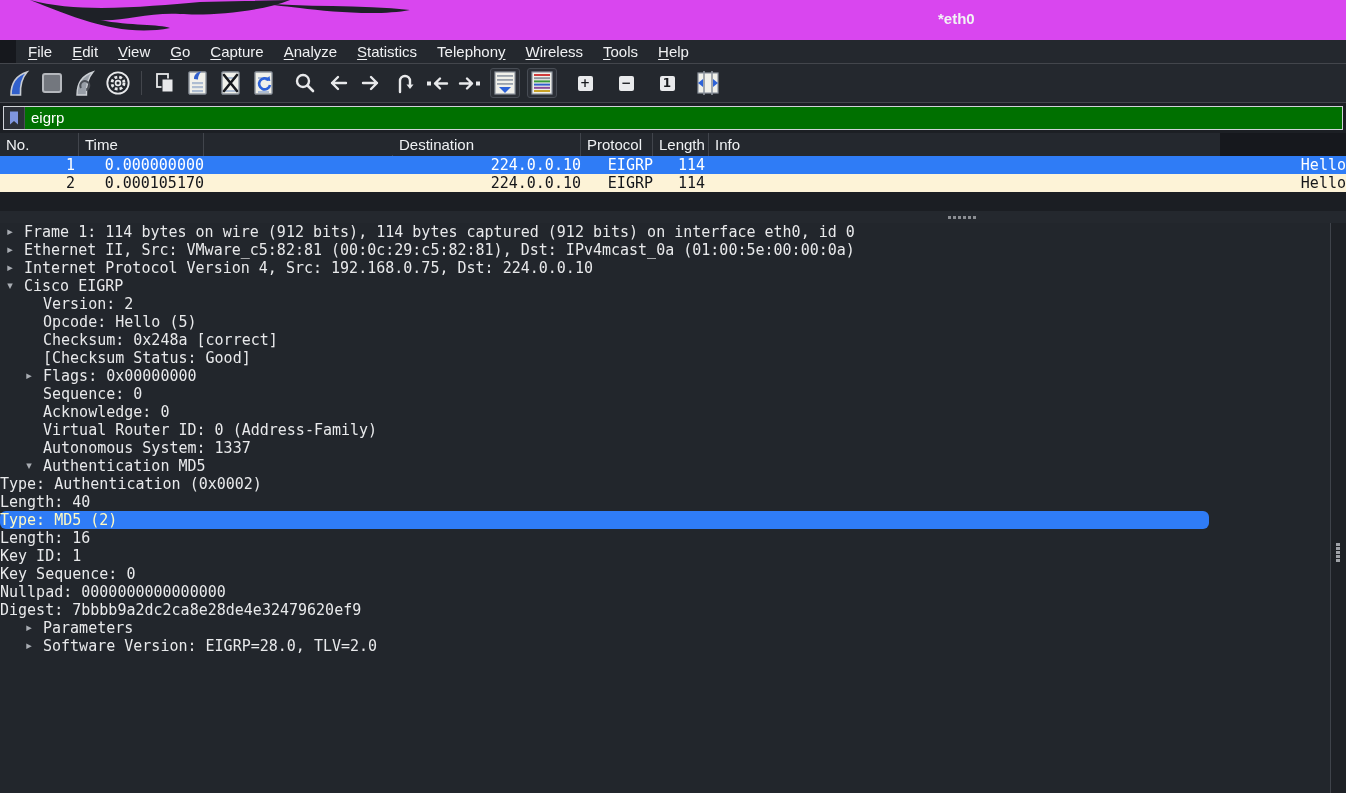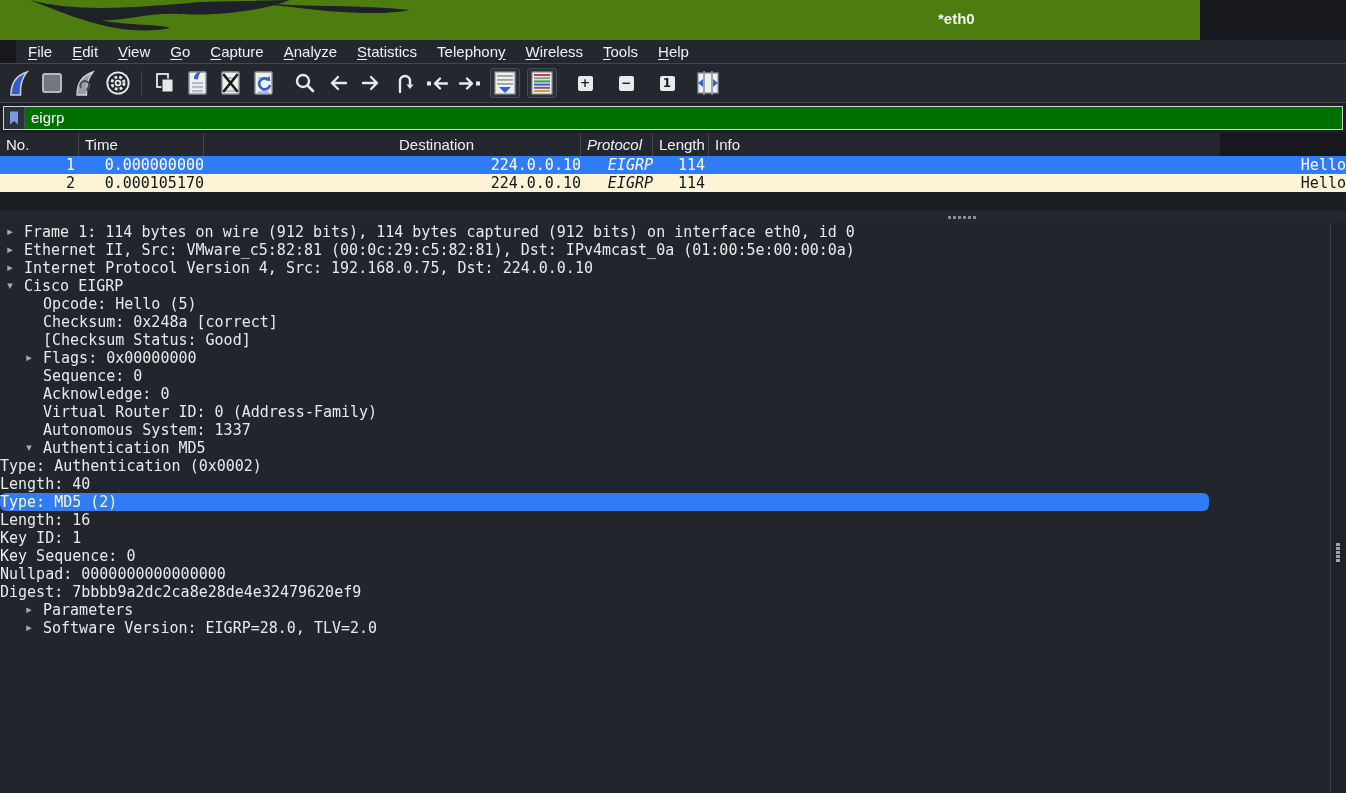--- a/index.html
+++ b/index.html
@@ -1,21 +1,21 @@
 <!DOCTYPE html>
 <html><head>
 <meta charset="utf-8">
 <style>
   * { margin:0; padding:0; box-sizing:border-box; }
   html,body { width:1346px; height:793px; overflow:hidden; background:#16181d;
               font-family:"Liberation Sans", sans-serif; }
   .abs { position:absolute; }
 
   
-  #titlebar { left:0; top:0; width:1200px; height:40px; background:#4d7c0f; }
+  #titlebar { left:0; top:0; width:1346px; height:40px; background:#d946ef; }
   #dragon { position:absolute; left:0; top:0; opacity:1; }
   #win-title { position:absolute; left:938px; top:10px; color:#f2f3f5;
                font-size:15px; font-weight:bold; }
 
   
   #menubar { left:16px; top:40px; width:1346px; height:23px; background:#24282e;
              display:flex; align-items:center; padding-left:2px; }
   .menu-item { color:#f0f1f3; font-size:15px; padding:0 10px; height:23px;
                line-height:23px; cursor:default; }
   .menu-item .mn { text-decoration:underline; text-underline-offset:2px; }
@@ -40,21 +40,21 @@
                   border:1px solid #d0d3d8; display:flex; background:#007000; }
   #bookmark-btn { width:21px; height:22px; background:#2c3037; border-right:1px solid #4a4e55;
                   display:flex; align-items:center; justify-content:center; }
   #filter-input { flex:1; color:#ffffff; font-size:15px; line-height:22px; padding-left:6px; }
 
   
   #pl-header { left:0; top:133px; width:1220px; height:23px; background:#24282e;
                display:flex; color:#eff1f3; font-size:15px; }
   .hcell { height:23px; line-height:23px; padding-left:6px; border-right:1px solid #41454c; }
   .c-no{width:79px;} .c-time{width:125px;} .c-src{width:189px;margin-top:22px;} .c-dst{width:188px;}
-  .c-proto{width:72px;font-style:italic;} .c-len{width:56px;} .c-info{flex:1; border-right:none;}
+  .c-proto{width:72px;} .c-len{width:56px;} .c-info{flex:1; border-right:none;}
   .prow { position:absolute; left:0; width:1346px; height:18px; display:flex;
           font:15px/18px "DejaVu Sans Mono", monospace; white-space:pre; }
   .prow .cell { height:18px; padding-left:6px; overflow:hidden;text-align:right; }
   .prow .num { text-align:right; padding-right:4px; padding-left:0; }
   #row-1 { top:156px; background:#2f7cf6; color:#ffffff; }
   #row-2 { top:174px; background:#fdf3d7; color:#14161a; }
   #pl-empty { left:0; top:192px; width:1346px; height:19px; background:#1b1e23; }
 
   
   #splitter { left:0; top:211px; width:1346px; height:12px; background:#24282e; }
@@ -290,20 +290,21 @@
       <i></i>
     </span>
 </div>
 
 <div class="abs" id="details">
   <div id="detail-lines">
     <div class="dl L0 c"><span class="exp"></span><span>Frame 1: 114 bytes on wire (912 bits), 114 bytes captured (912 bits) on interface eth0, id 0</span></div>
     <div class="dl L0 c"><span class="exp"></span><span>Ethernet II, Src: VMware_c5:82:81 (00:0c:29:c5:82:81), Dst: IPv4mcast_0a (01:00:5e:00:00:0a)</span></div>
     <div class="dl L0 c"><span class="exp"></span><span>Internet Protocol Version 4, Src: 192.168.0.75, Dst: 224.0.0.10</span></div>
     <div class="dl L0 e"><span class="exp"></span><span>Cisco EIGRP</span></div>
+    <div class="dl L1"><span>Version: 2</span></div>
     <div class="dl L1"><span>Opcode: Hello (5)</span></div>
     <div class="dl L1"><span>Checksum: 0x248a [correct]</span></div>
     <div class="dl L1"><span>[Checksum Status: Good]</span></div>
     <div class="dl L1 c"><span class="exp"></span><span>Flags: 0x00000000</span></div>
     <div class="dl L1"><span>Sequence: 0</span></div>
     <div class="dl L1"><span>Acknowledge: 0</span></div>
     <div class="dl L1"><span>Virtual Router ID: 0 (Address-Family)</span></div>
     <div class="dl L1"><span>Autonomous System: 1337</span></div>
     <div class="dl L1 e"><span class="exp"></span><span>Authentication MD5</span></div>
     <div class="dl L2"><span>Type: Authentication (0x0002)</span></div>

